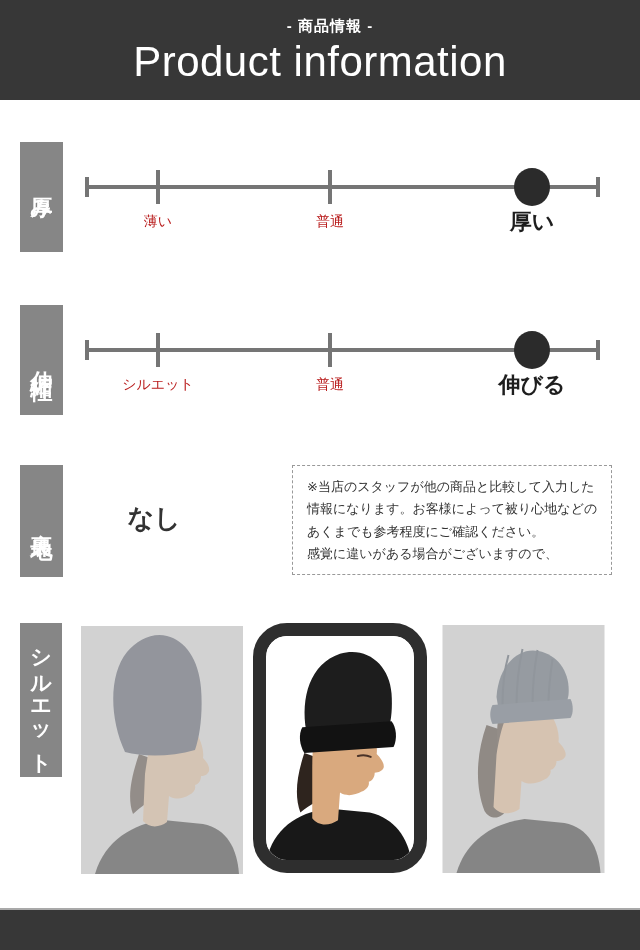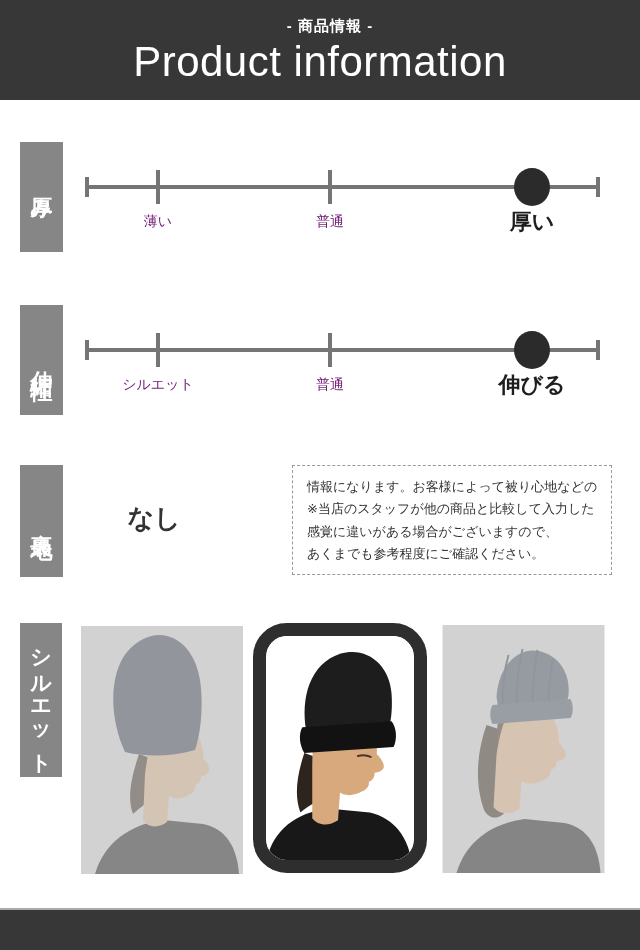--- a/index.html
+++ b/index.html
@@ -41,21 +41,21 @@
   .scale .cap.l{left:0;}
   .scale .cap.r{right:0;}
   .scale .tick{position:absolute;top:-17px;width:4px;height:34px;background:#757575;transform:translateX(-50%);}
   .scale .dot{
     position:absolute;width:36px;height:38px;border-radius:50%;
     background:#2b2b2b;transform:translate(-50%,-50%);top:0;
   }
   .p1{left:73px;} .p2{left:245px;} .p3{left:447px;text-align:center;}
   .scale .opt{
     position:absolute;top:26px;transform:translateX(-50%);
-    font-size:14px;color:#701a75;white-space:nowrap;
+    font-size:14px;color:#b91c1c;white-space:nowrap;
   }
   .scale .opt.sel{top:20px;font-size:22px;font-weight:bold;color:#1e1e1e;}
   
   .lining-value{
     position:absolute;left:154px;top:36px;transform:translateX(-50%);
     font-size:26px;font-weight:bold;color:#333333;white-space:nowrap;text-align:right;
   }
   .note-box{
     position:absolute;left:292px;top:0;width:320px;height:110px;
     box-sizing:border-box;border:1px dashed #999999;background:#ffffff;
@@ -108,24 +108,24 @@
     <div class="opt p1">シルエット</div>
     <div class="opt p2">普通</div>
     <div class="opt sel p3">伸びる</div>
   </div>
 </div>
 
 <div class="row row-lining">
   <div class="vlabel h112">裏地</div>
   <div class="lining-value">なし</div>
   <div class="note-box">
+    <div class="nline">※当店のスタッフが他の商品と比較して入力した</div>
     <div class="nline">情報になります。お客様によって被り心地などの</div>
-    <div class="nline">※当店のスタッフが他の商品と比較して入力した</div>
+    <div class="nline">あくまでも参考程度にご確認ください。</div>
     <div class="nline">感覚に違いがある場合がございますので、</div>
-    <div class="nline">あくまでも参考程度にご確認ください。</div>
   </div>
 </div>
 
 <div class="row row-silhouette">
   <div class="vlabel h154">シルエット</div>
 
   <svg class="photo photo-left" viewBox="0 0 162 248">
     <rect width="162" height="248" fill="#d2d2d2"></rect>
     <g opacity="0.42">
       <path d="M14,248 C24,214 52,198 82,194 L122,198 C146,203 156,222 158,248 Z" fill="#1f1f1f"></path>

